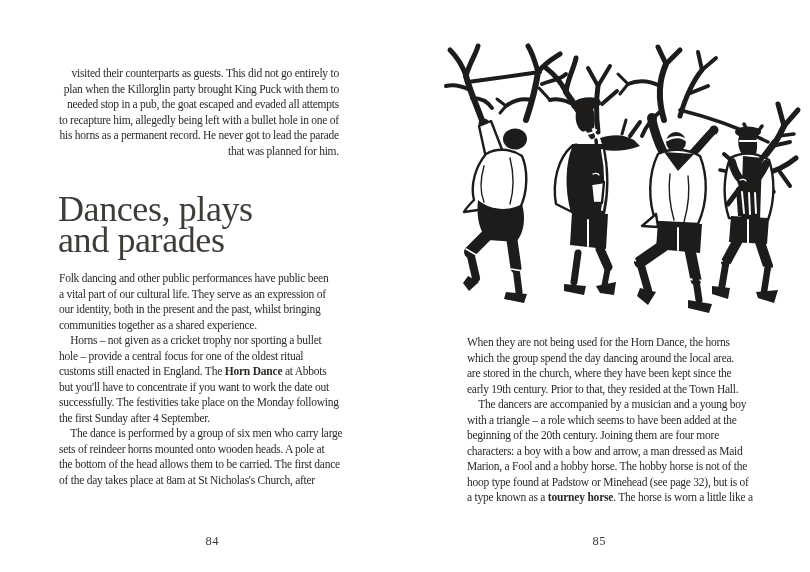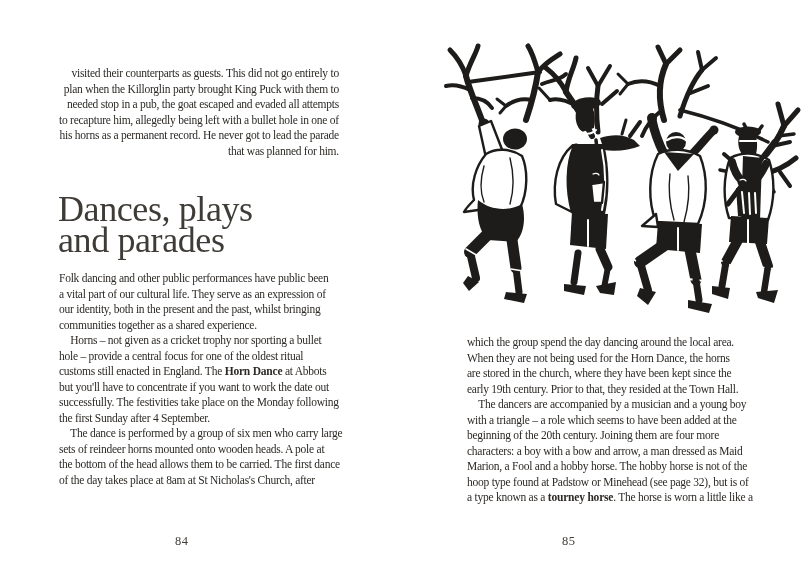--- a/index.html
+++ b/index.html
@@ -31,21 +31,21 @@
     letter-spacing:-0.4px;
     color:#3f3c38;
   }
   .chapter-heading .hl{display:block;}
   .left-body{left:59px;top:271px;}
   .right-body{left:467px;top:335px;}
   .pagenum{
     position:absolute;
     top:534px;
     width:44px;
-    text-align:left;
+    text-align:right;
     font-size:12.5px;
     color:#403d39;
     letter-spacing:0.5px;
   }
   .pagenum-left{left:175px;}
   .pagenum-right{left:562px;}
   .illustration{
     position:absolute;
     left:426px;top:42px;
     width:376px;height:272px;
@@ -252,22 +252,22 @@
             <path class="ink-s" stroke-width="10" d="M334,200 L342,224"></path>
             <path class="hi" stroke-width="1.8" d="M334,225 L348,227"></path>
             <path class="ink-s" stroke-width="6.5" d="M342,224 L338,250"></path>
             <path class="ink-f" d="M330,250 L352,248 L348,261 L332,256 Z"></path>
           </g>
         </g>
       </svg>
     </div>
 
     <div class="body-lines right-body">
+        <div class="line">When they are not being used for the Horn Dance, the horns</div>
         <div class="line">which the group spend the day dancing around the local area.</div>
-        <div class="line">When they are not being used for the Horn Dance, the horns</div>
         <div class="line">are stored in the church, where they have been kept since the</div>
         <div class="line">early 19th century. Prior to that, they resided at the Town Hall.</div>
         <div class="line"> The dancers are accompanied by a musician and a young boy</div>
         <div class="line">with a triangle – a role which seems to have been added at the</div>
         <div class="line">beginning of the 20th century. Joining them are four more</div>
         <div class="line">characters: a boy with a bow and arrow, a man dressed as Maid</div>
         <div class="line">Marion, a Fool and a hobby horse. The hobby horse is not of the</div>
         <div class="line">hoop type found at Padstow or Minehead (see page 32), but is of</div>
         <div class="line">a type known as a <strong>tourney horse</strong>. The horse is worn a little like a</div>
       </div>

